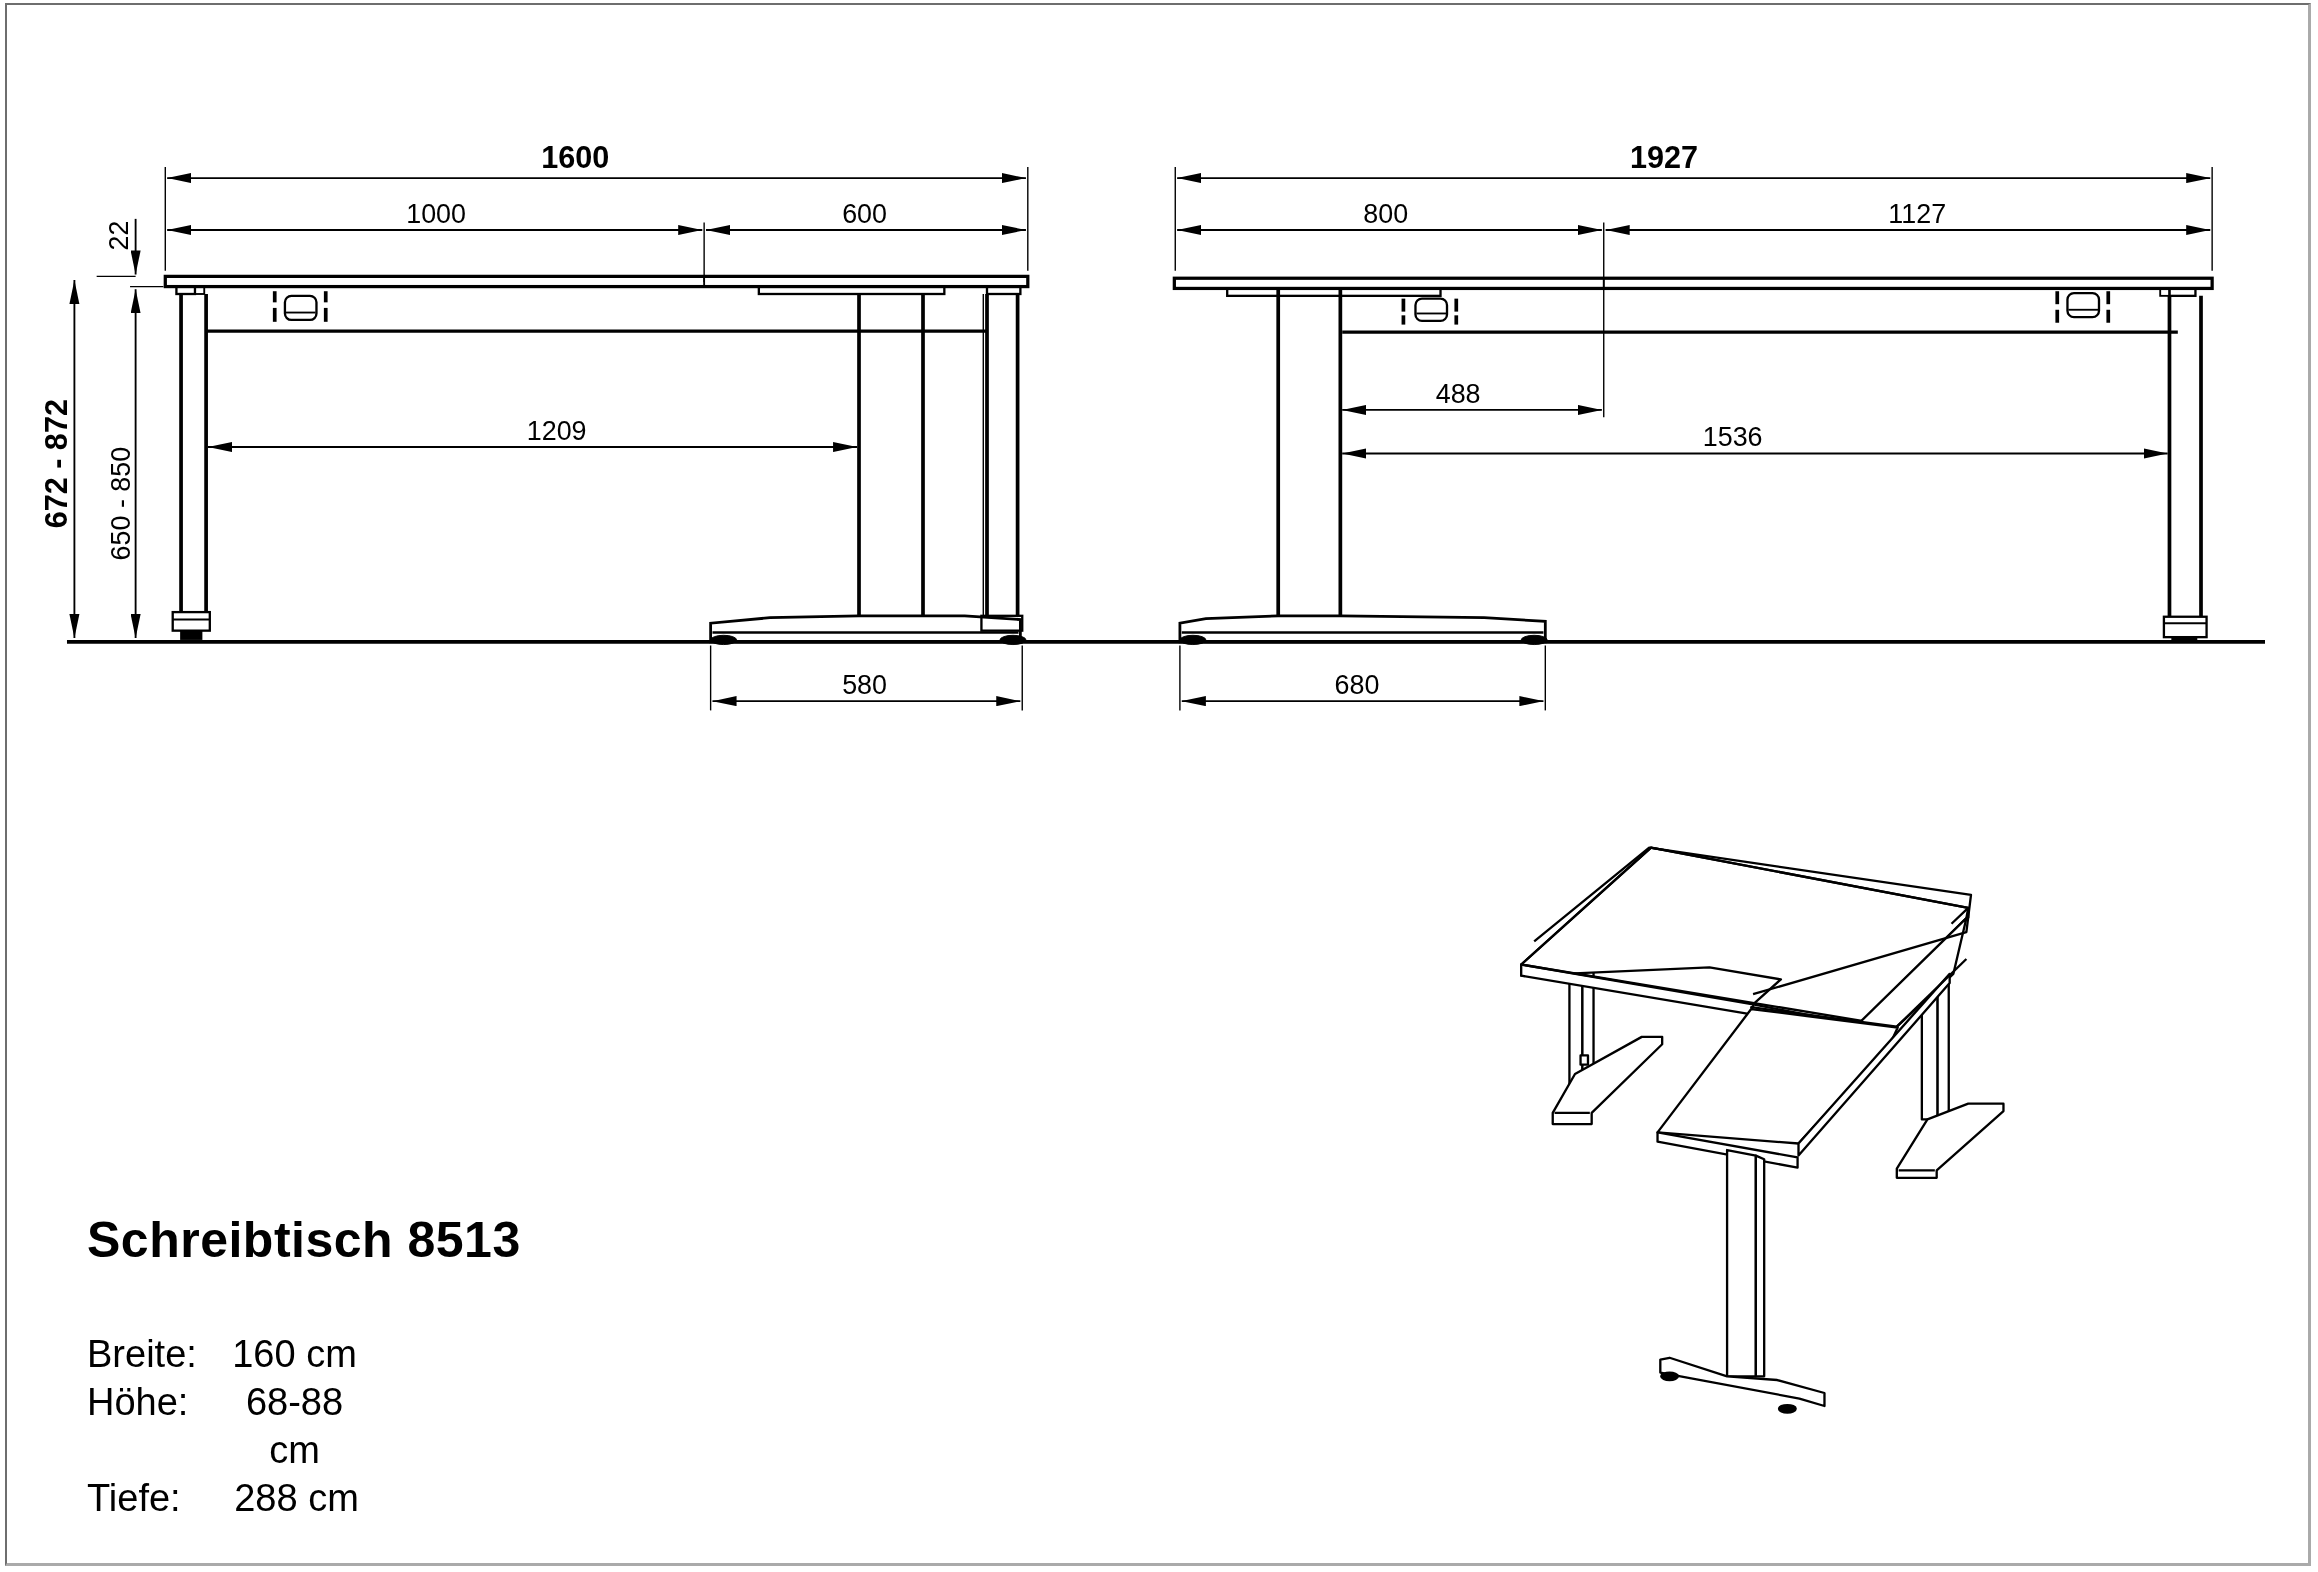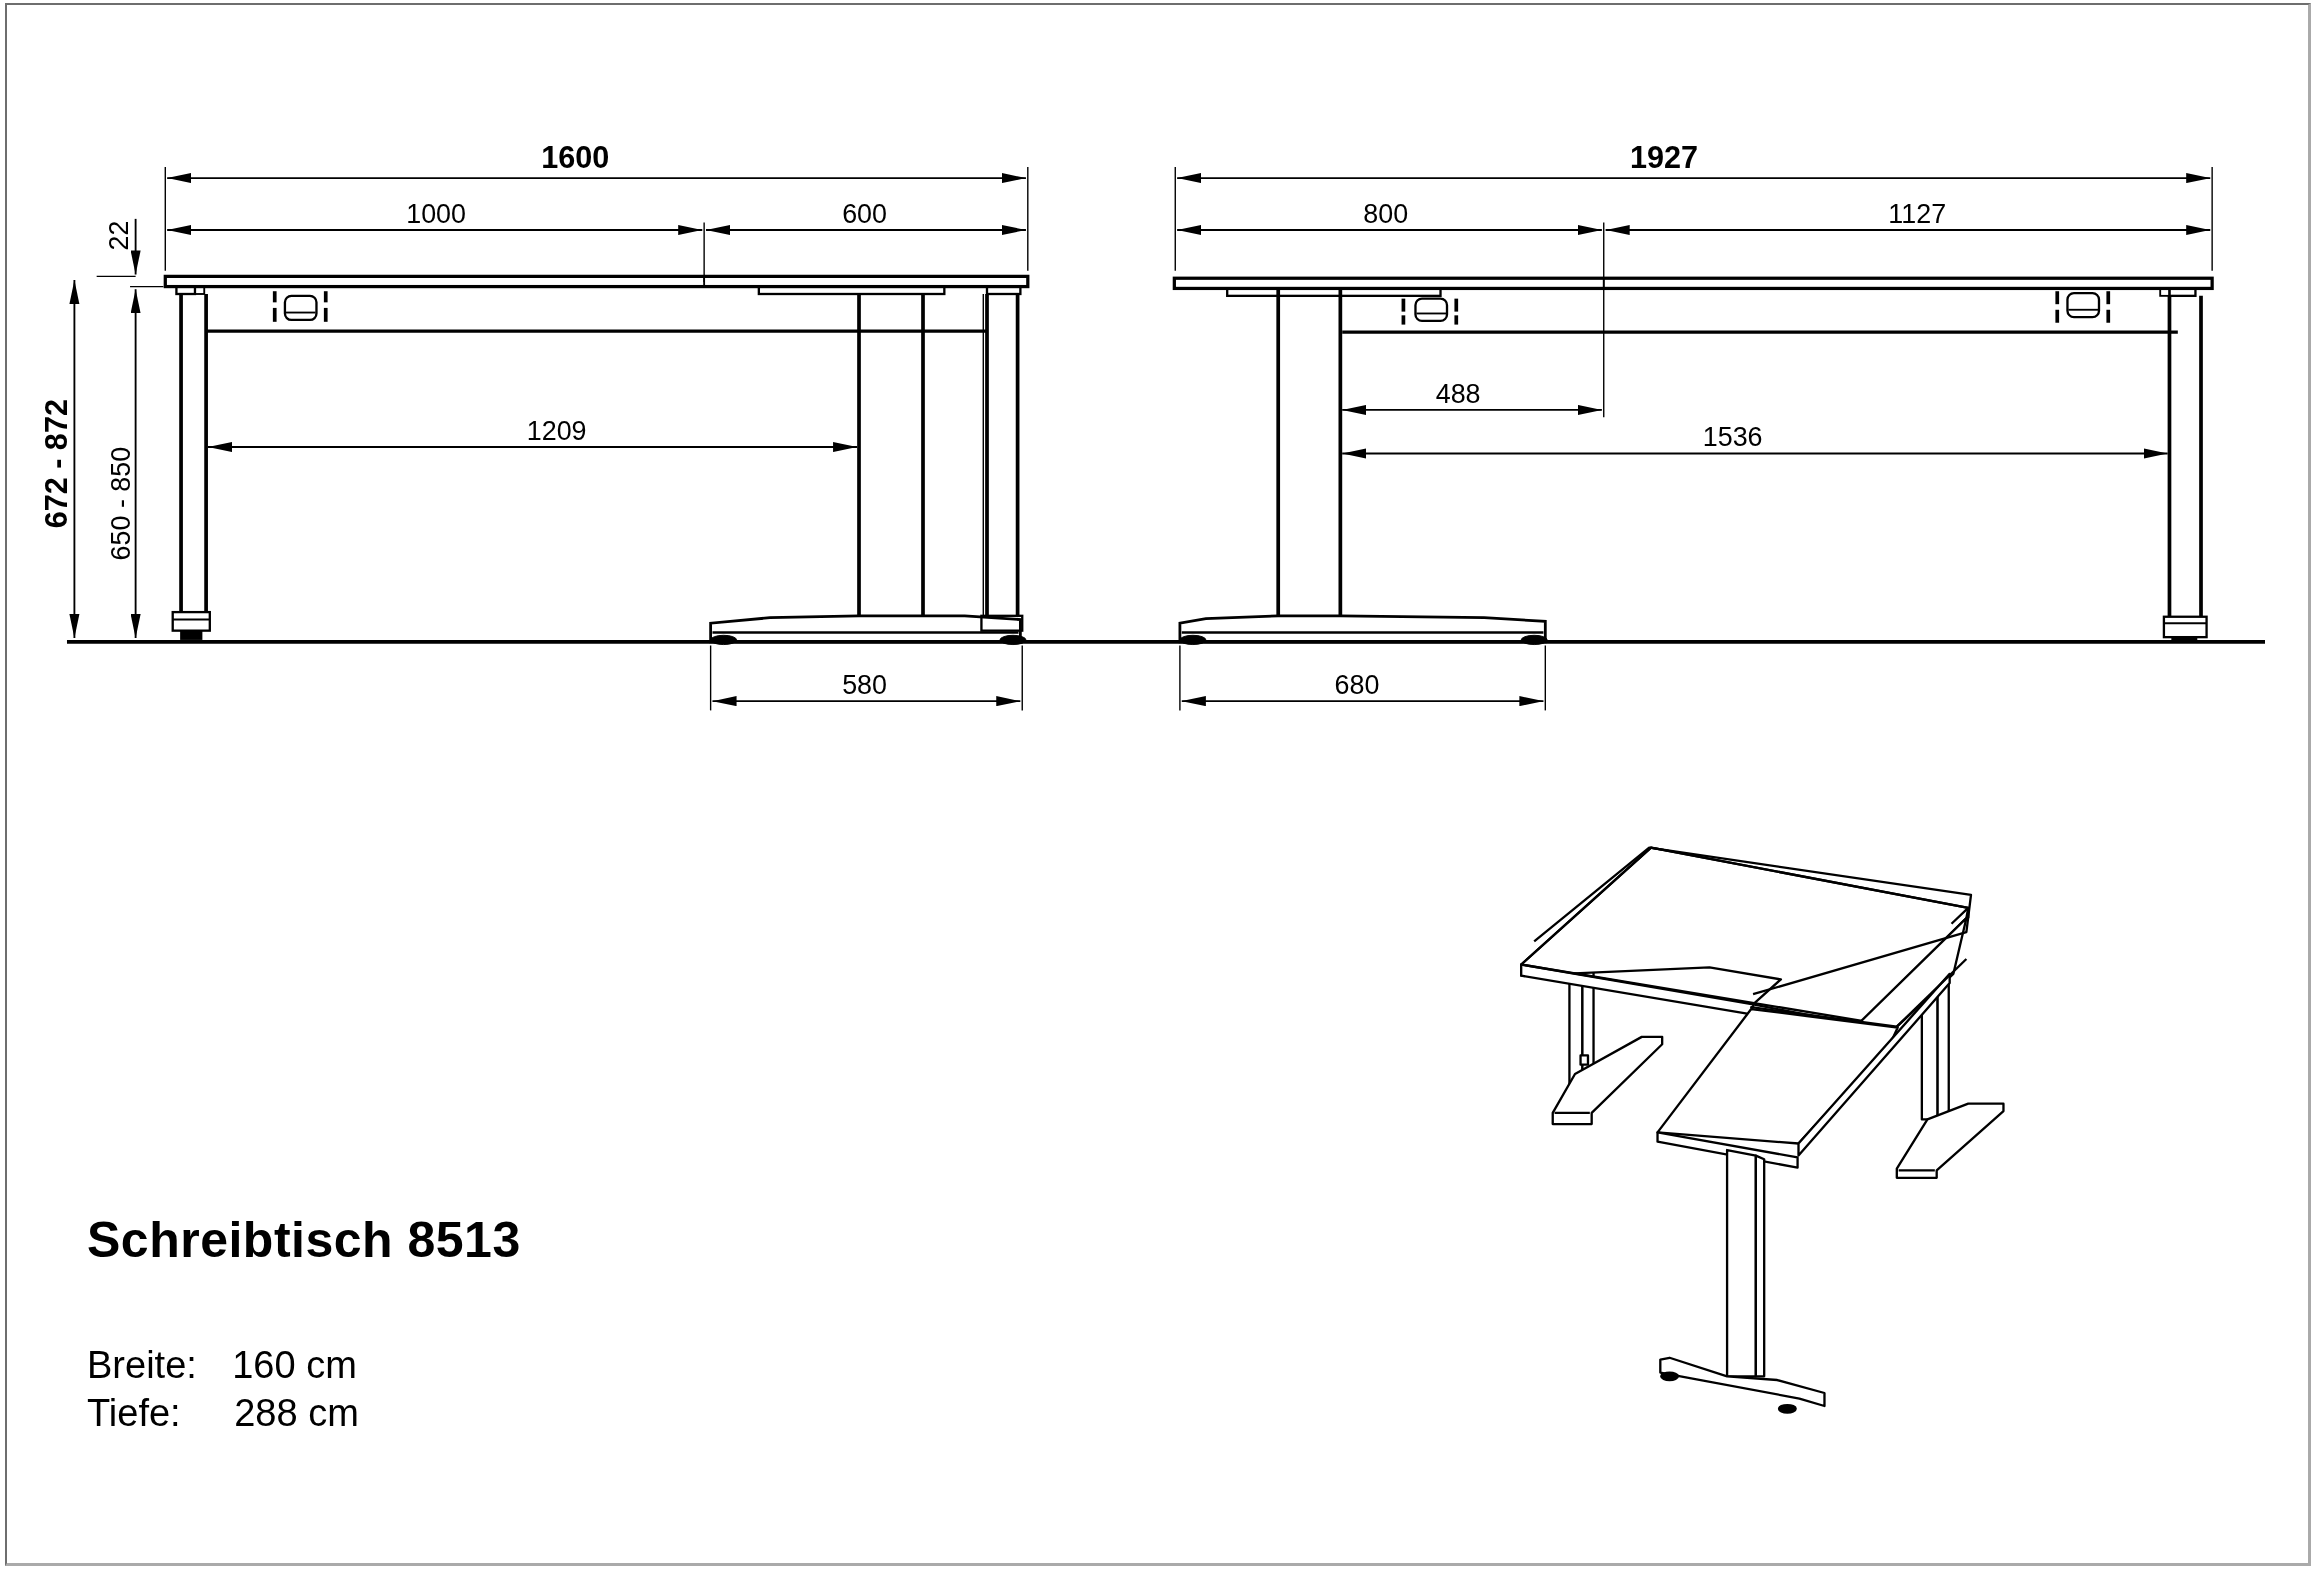--- a/index.html
+++ b/index.html
@@ -5,21 +5,21 @@
   html, body { margin: 0; padding: 0; background: #ffffff; }
   body { width: 2319px; height: 1572px; position: relative; overflow: hidden;
          font-family: "Liberation Sans", sans-serif; color: #000; }
   .frame { position: absolute; left: 4.6px; top: 2.8px; width: 2306px; height: 1563px;
            border-top: 2.8px solid #6e6e6e; border-left: 2.8px solid #6e6e6e;
            border-right: 3.7px solid #aaaaaa; border-bottom: 3.7px solid #aaaaaa; box-sizing: border-box; }
   svg.drawing { position: absolute; left: 0; top: 0; }
   .dim-text { font-family: "Liberation Sans", sans-serif; font-size: 29px; fill: #000; }
   .dim-text-bold { font-family: "Liberation Sans", sans-serif; font-size: 33px; font-weight: bold; fill: #000; }
   .title { position: absolute; left: 87px; top: 1211px; font-size: 50px; font-weight: bold; letter-spacing: 0.5px; }
-  .specs { position: absolute; left: 87px; top: 1330px; font-size: 38px; line-height: 48px; margin-top: 11px; }
+  .specs { position: absolute; left: 87px; top: 1330px; font-size: 38px; line-height: 48px; }
   .spec-row { display: flex; }
   .spec-label { width: 139px; }
   .spec-value { width: 167px; text-align: center; }
 </style>
 </head>
 <body>
 
 <div class="frame"></div>
 
 <svg class="drawing" width="2319" height="1572" viewBox="0 0 2500 1695">
@@ -206,17 +206,21 @@
 </svg>
 
 <div class="title">Schreibtisch 8513</div>
 
 <div class="specs">
   <div class="spec-row">
     <span class="spec-label">Breite:</span>
     <span class="spec-value" style="width:137px">160 cm</span>
   </div>
   <div class="spec-row">
+    <span class="spec-label">Höhe:</span>
+    <span class="spec-value" style="width:137px;margin-left:0">68-88 cm</span>
+  </div>
+  <div class="spec-row">
     <span class="spec-label">Tiefe:</span>
     <span class="spec-value" style="width:141px">288 cm</span>
   </div>
 </div>
 
 
 </body></html>

